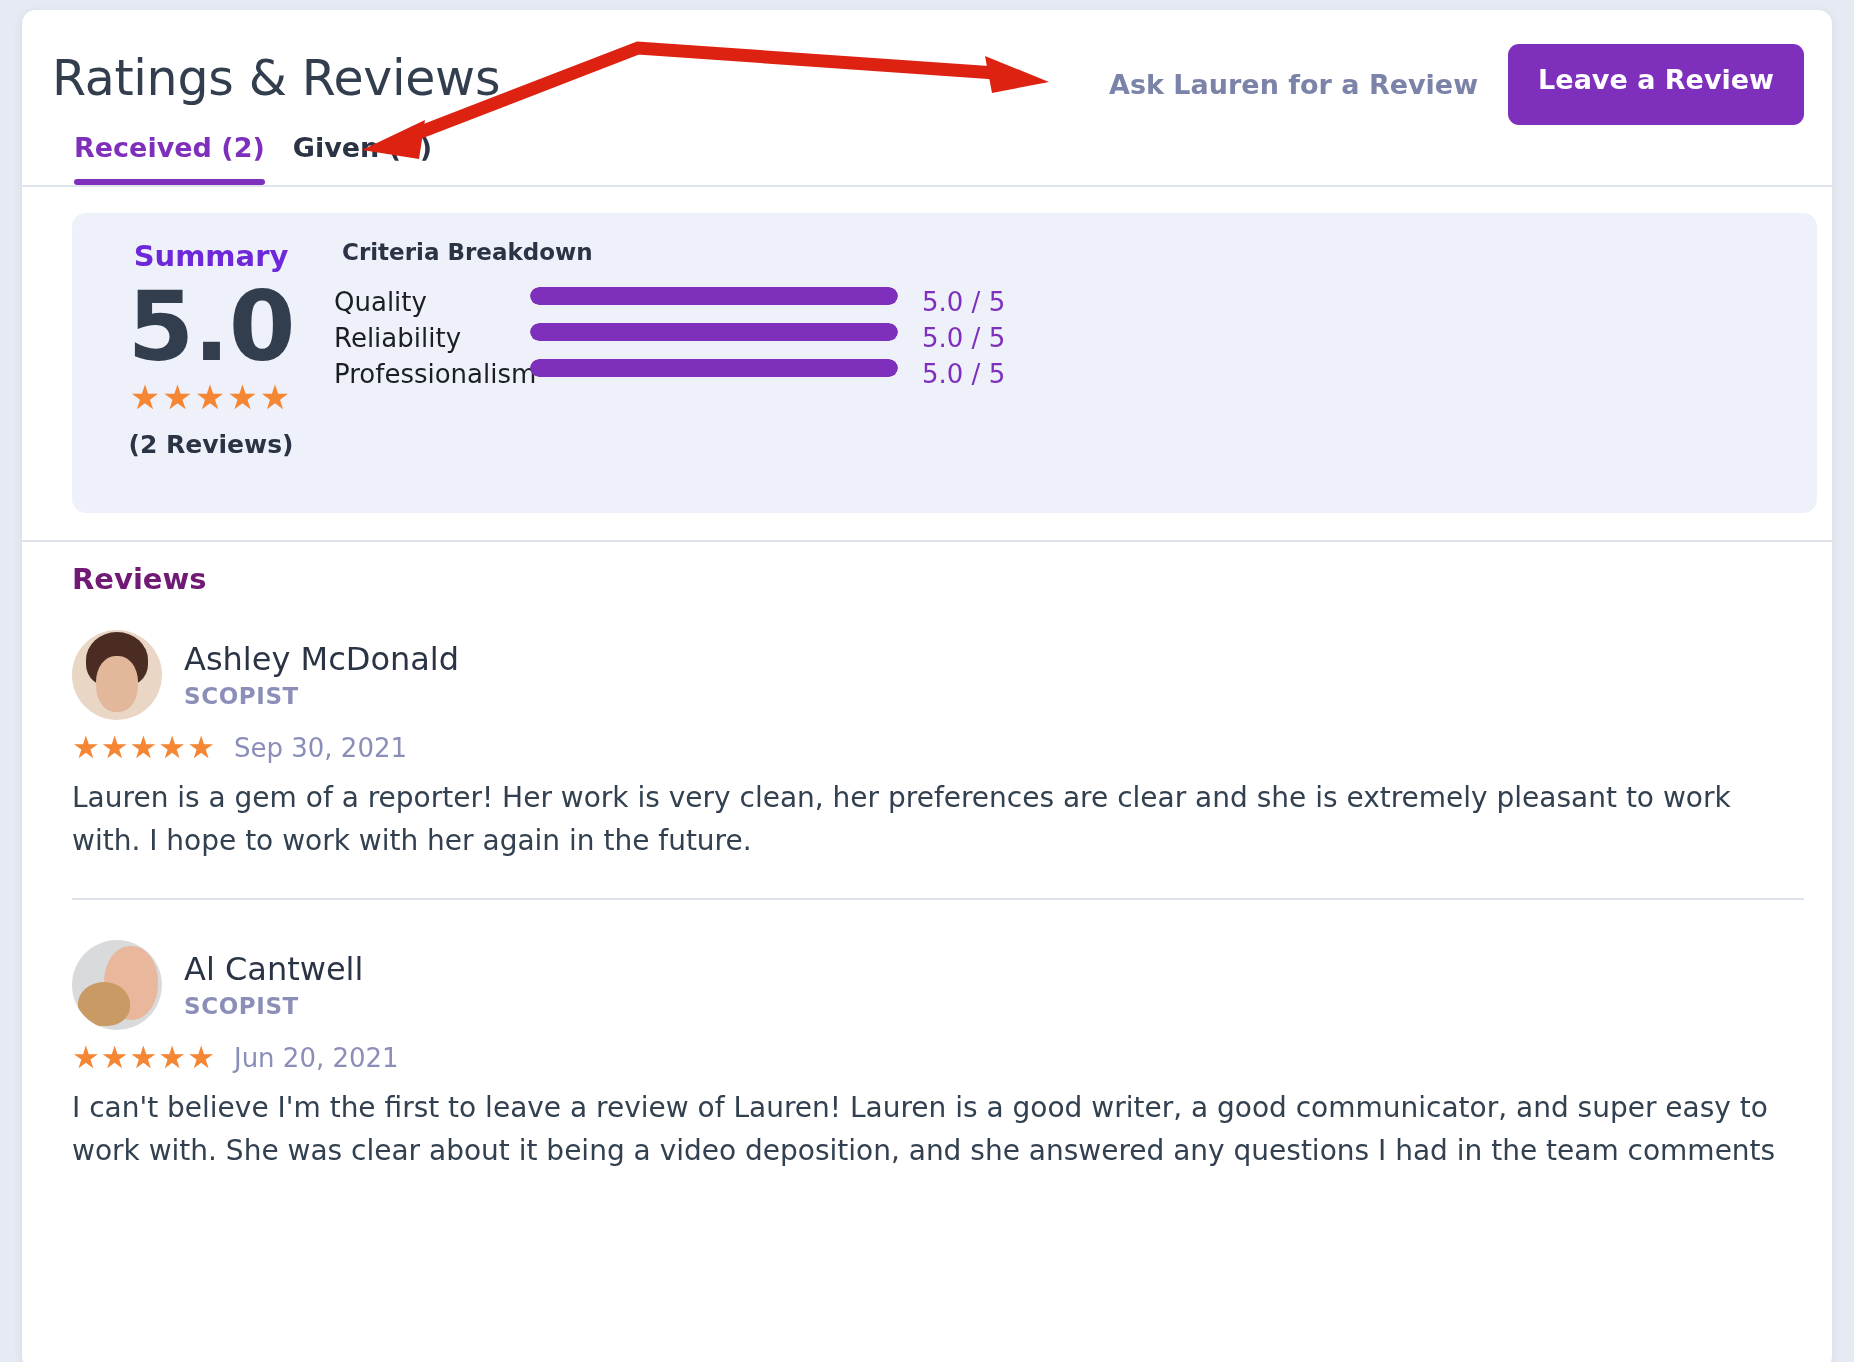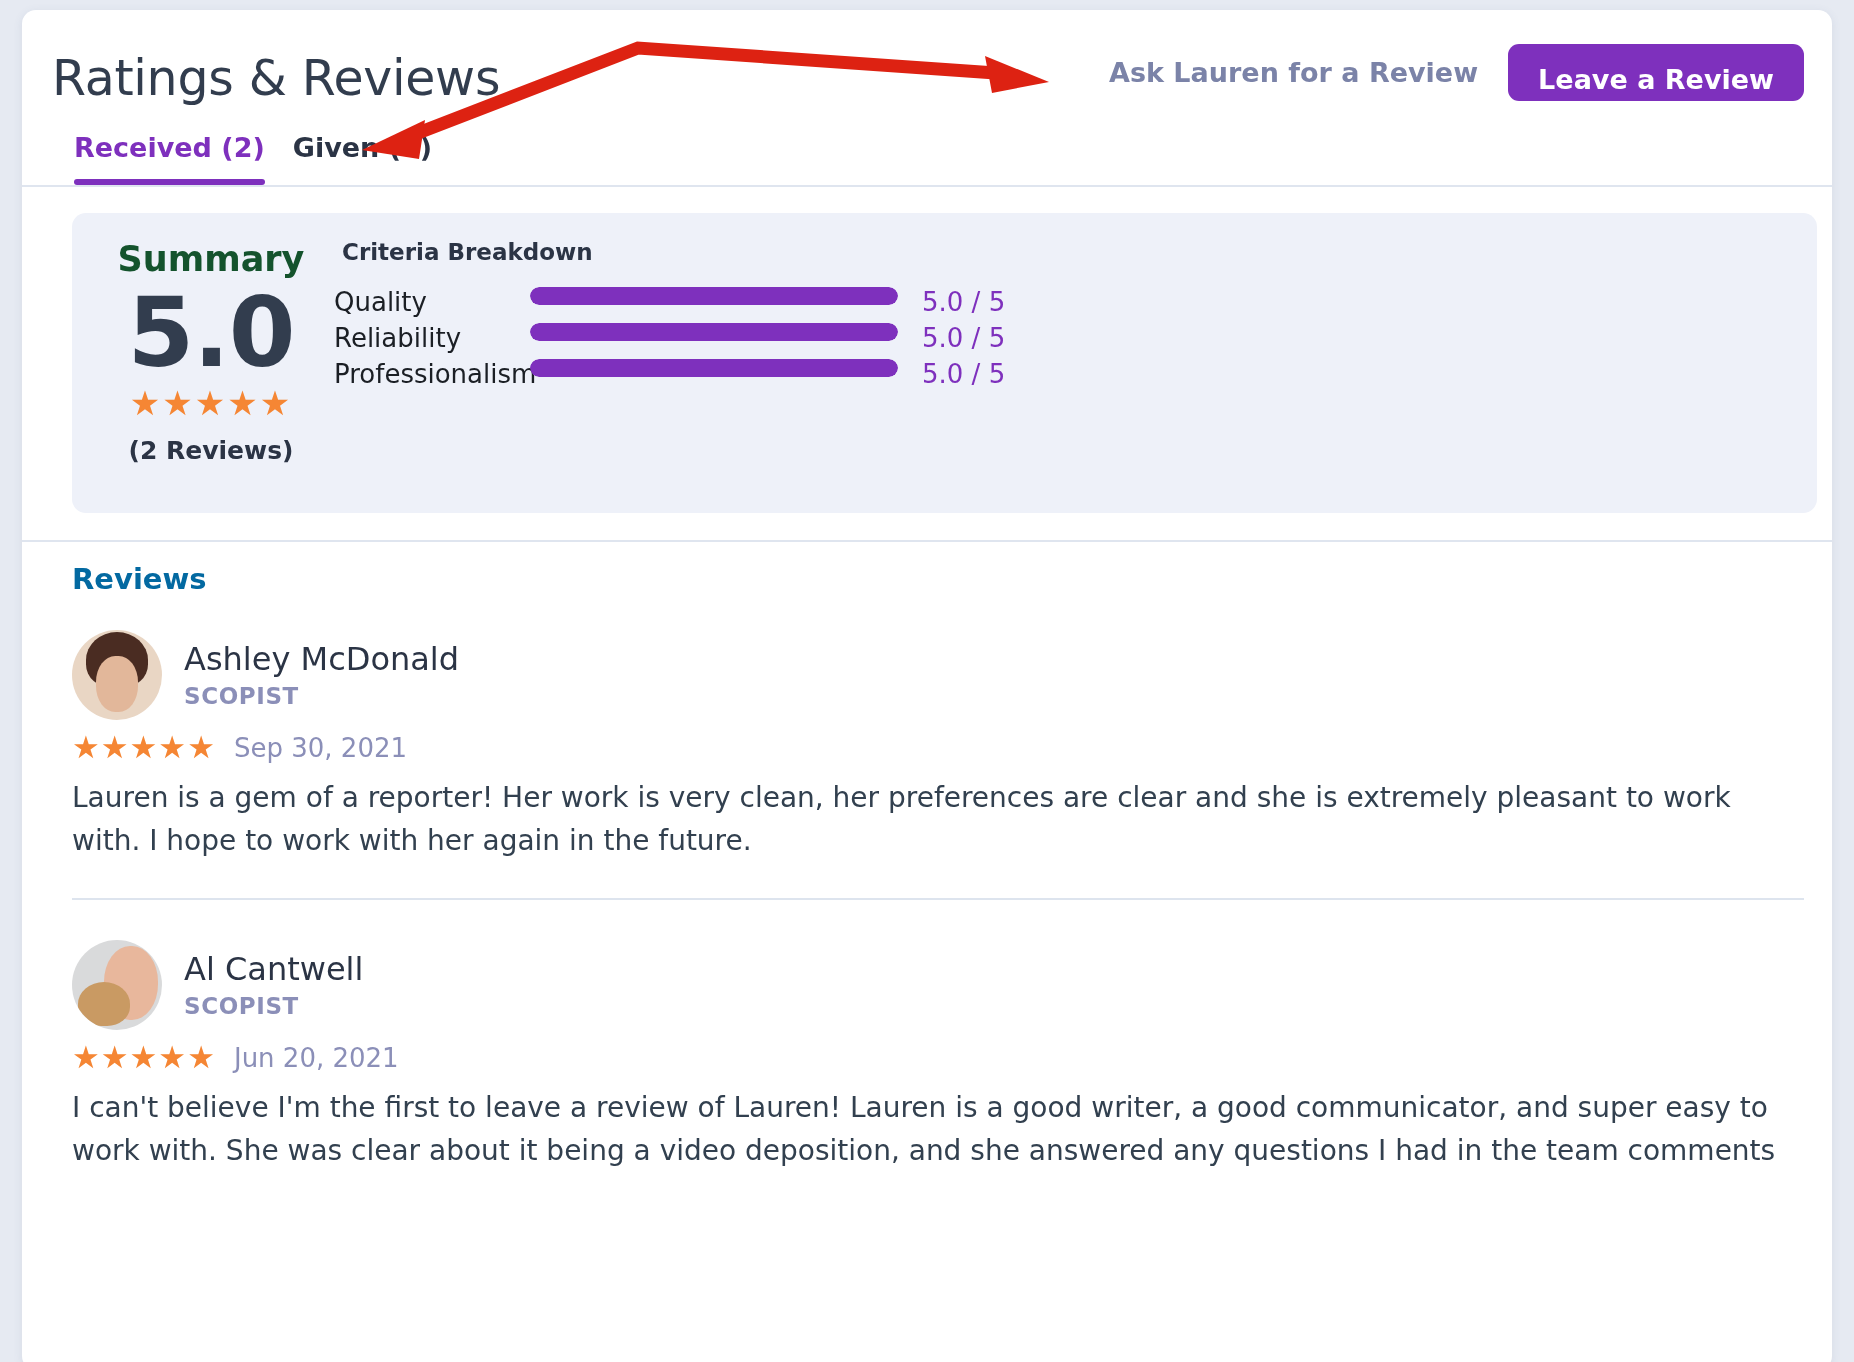--- a/index.html
+++ b/index.html
@@ -50,21 +50,21 @@
     cursor: pointer;
   }
   .leave-btn {
     background: #7e30bd;
     color: #ffffff;
     border: none;
     border-radius: 11px;
     font-family: inherit;
     font-size: 27px;
     font-weight: 700;
-    padding: 20px 30px 6px;
+    padding: 20px 30px 30px;
     cursor: pointer;
     white-space: nowrap;
   }
 
   
   .tabs {
     position: absolute;
     left: 52px; top: 122px;
     display: flex;
     align-items: flex-end;
@@ -103,23 +103,23 @@
     background: #eef1f9;
     border-radius: 14px;
   }
   .summary-left {
     position: absolute;
     left: 28px; top: 26px;
     width: 222px;
     text-align: center;
   }
   .summary-label {
-    font-size: 35px;
-    font-weight: 700;
-    color: #14532d;
+    font-size: 29px;
+    font-weight: 700;
+    color: #6d28d9;
     text-align: center;
   }
   .big-score {
     margin-top: 4px;
     font-size: 96px;
     font-weight: 700;
     color: #323d4e;
     line-height: 1.05;
     letter-spacing: -1px;
   }
@@ -188,21 +188,21 @@
     background: #dfe5ef;
   }
   .reviews-section {
     position: absolute;
     left: 50px; top: 552px;
     right: 28px;
   }
   .reviews-heading {
     font-size: 29px;
     font-weight: 700;
-    color: #0369a1;
+    color: #701a75;
     margin-bottom: 34px;
   }
   .review { position: relative; }
   .review-head {
     display: flex;
     align-items: center;
     gap: 22px;
   }
   .avatar {
     width: 90px; height: 90px;

